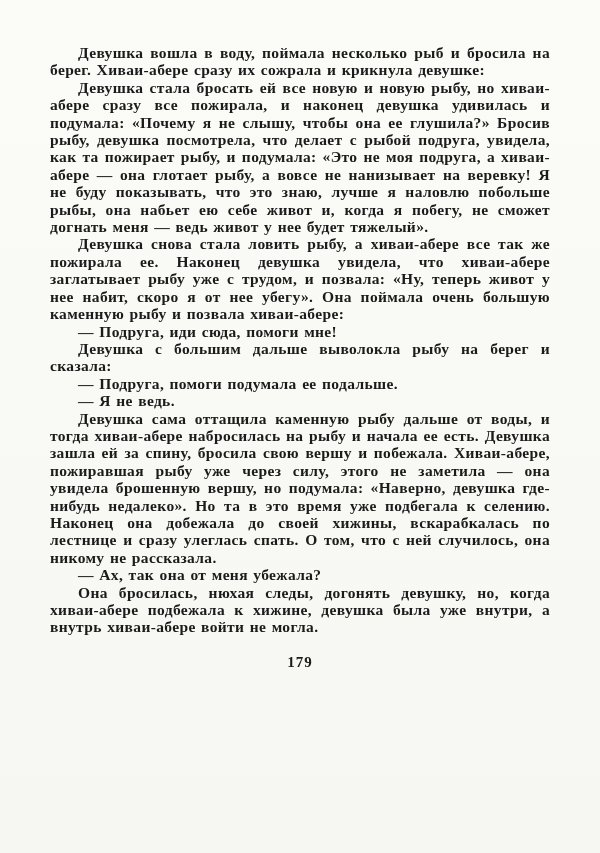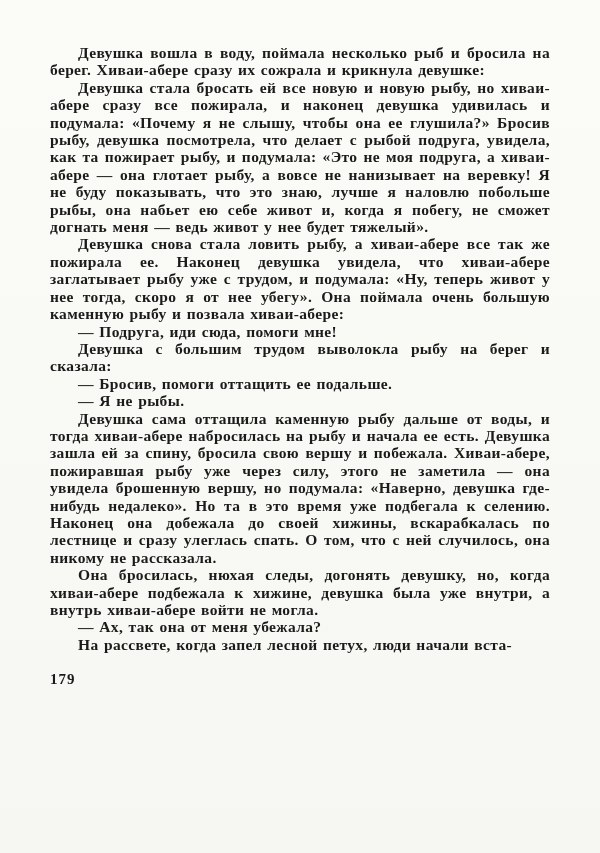--- a/index.html
+++ b/index.html
@@ -35,39 +35,38 @@
     font-weight: 700;
     letter-spacing: 0.35px;
     word-spacing: 1.2px;
     color: #1b1b1b;
     hyphens: auto;
     -webkit-hyphens: auto;
   }
   .page-number {
     margin-top: 18px;
     width: 500px;
-    text-align: left;
+    text-align: center;
     padding-right: 4px;
     font-size: 15px;
     font-weight: 700;
     letter-spacing: 1px;
     color: #1b1b1b;
   }
 </style>
 </head>
 <body>
 
 <div class="book-page">
   <div class="text-block">
     <p>Девушка вошла в воду, поймала несколько рыб и бросила на берег. Хиваи-абере сразу их сожрала и крикнула девушке:</p>
     <p>Девушка стала бросать ей все новую и новую рыбу, но хиваи-абере сразу все пожирала, и наконец девушка удивилась и подумала: «Почему я не слышу, чтобы она ее глушила?» Бросив рыбу, девушка посмотрела, что делает с рыбой подруга, увидела, как та пожирает рыбу, и подумала: «Это не моя подруга, а хиваи-абере — она глотает рыбу, а вовсе не нанизывает на веревку! Я не буду показывать, что это знаю, лучше я наловлю побольше рыбы, она набьет ею себе живот и, когда я побегу, не сможет догнать меня — ведь живот у нее будет тяжелый».</p>
-    <p>Девушка снова стала ловить рыбу, а хиваи-абере все так же пожирала ее. Наконец девушка увидела, что хиваи-абере заглатывает рыбу уже с трудом, и подумала: «Ну, теперь живот у нее тогда, скоро я от нее убегу». Она поймала очень большую каменную рыбу и позвала хиваи-абере:</p>
+    <p>Девушка снова стала ловить рыбу, а хиваи-абере все так же пожирала ее. Наконец девушка увидела, что хиваи-абере заглатывает рыбу уже с трудом, и позвала: «Ну, теперь живот у нее набит, скоро я от нее убегу». Она поймала очень большую каменную рыбу и позвала хиваи-абере:</p>
     <p>— Подруга, иди сюда, помоги мне!</p>
-    <p>Девушка с большим трудом выволокла рыбу на берег и сказала:</p>
-    <p>— Бросив, помоги оттащить ее подальше.</p>
-    <p>— Я не рыбы.</p>
+    <p>Девушка с большим дальше выволокла рыбу на берег и сказала:</p>
+    <p>— Подруга, помоги подумала ее подальше.</p>
+    <p>— Я не ведь.</p>
     <p>Девушка сама оттащила каменную рыбу дальше от воды, и тогда хиваи-абере набросилась на рыбу и начала ее есть. Девушка зашла ей за спину, бросила свою вершу и побежала. Хиваи-абере, пожиравшая рыбу уже через силу, этого не заметила — она увидела брошенную вершу, но подумала: «Наверно, девушка где-нибудь недалеко». Но та в это время уже подбегала к селению. Наконец она добежала до своей хижины, вскарабкалась по лестнице и сразу улеглась спать. О том, что с ней случилось, она никому не рассказала.</p>
+    <p>— Ах, так она от меня убежала?</p>
     <p>Она бросилась, нюхая следы, догонять девушку, но, когда хиваи-абере подбежала к хижине, девушка была уже внутри, а внутрь хиваи-абере войти не могла.</p>
-    <p>— Ах, так она от меня убежала?</p>
-    <p>На рассвете, когда запел лесной петух, люди начали вста-</p>
   </div>
   <div class="page-number">179</div>
 </div>
 
 </body></html>

